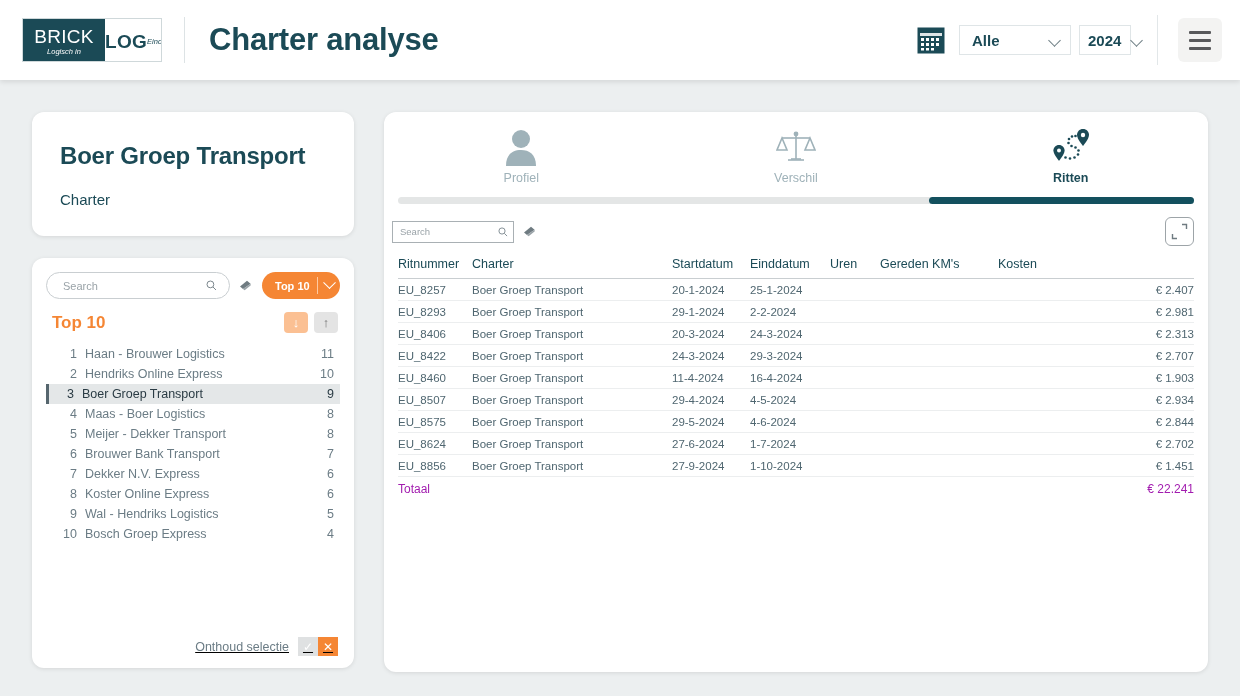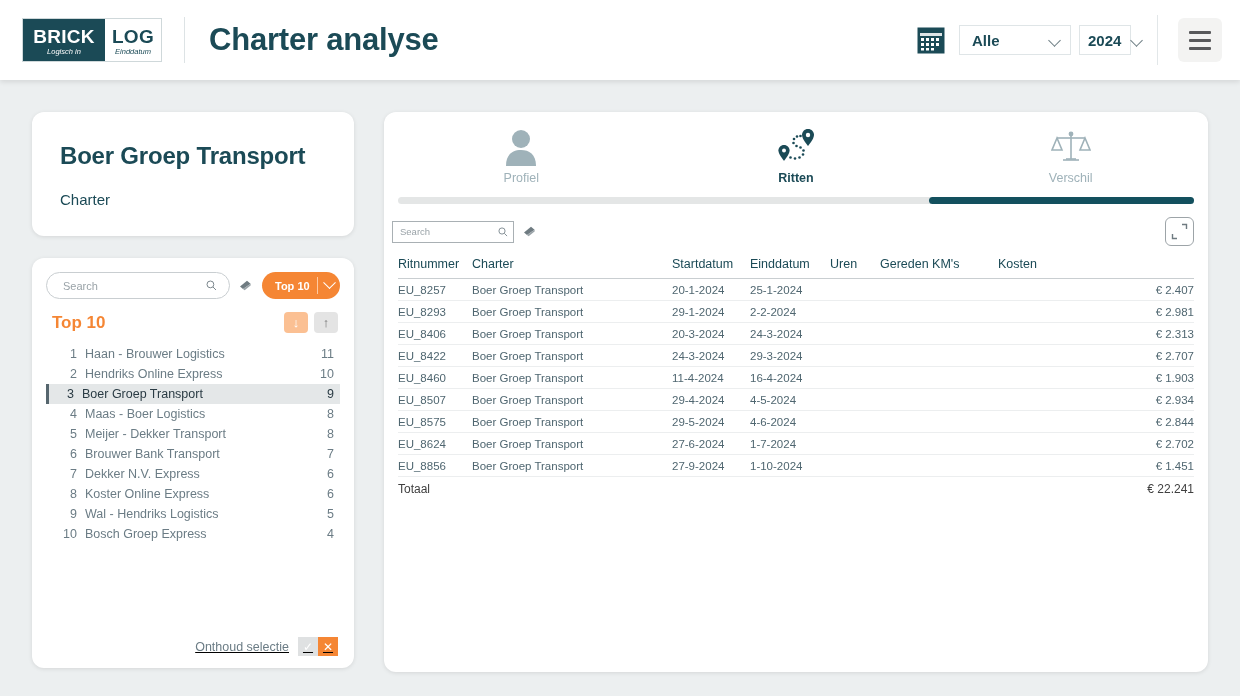--- a/index.html
+++ b/index.html
@@ -34,26 +34,26 @@
   .logo-left {
     background: #1b4a56;
     flex: 0 0 82px;
     display: flex; flex-direction: column;
     align-items: center; justify-content: center;
     padding-top: 3px;
   }
   .logo-right {
     background: #ffffff;
     flex: 1;
-    display: flex; flex-direction: column;
+    display: flex; 
     align-items: center; justify-content: center;
     padding-top: 3px;
   }
   .logo-brick {
-    color: #ffffff; font-weight: bold; font-size: 19px;
+    color: #ffffff; font-weight: normal; font-size: 19px;
     letter-spacing: .3px; line-height: 19px;
   }
   .logo-log {
     color: #1b4a56; font-weight: bold; font-size: 19px;
     letter-spacing: .3px; line-height: 19px;
   }
   .logo-tag-l {
     color: #ffffff; font-size: 7.5px; font-style: italic;
     line-height: 10px; margin-top: 1px;
   }
@@ -301,21 +301,21 @@
     white-space: nowrap;
   }
   .c-rit   { width: 74px; }
   .c-chart { width: 200px; }
   .c-start { width: 78px; text-align: left; }
   .c-eind  { width: 80px; text-align: left; }
   .c-uren  { width: 50px; }
   .c-km    { width: 118px; }
   .c-kost  { text-align: right; padding-right: 4px; }
   .tbl tr.total td {
-    color: #404040; font-size: 12px;
+    color: #a21caf; font-size: 12px;
     border-bottom: none;
     border-top: 1px solid #b8bfc3;
     padding-top: 5px;
   }
   .tbl thead th.c-start, .tbl thead th.c-eind { padding-left: 0; }
 </style>
 </head>
 <body>
 
 <div class="app">
@@ -484,20 +484,37 @@
 
       <div class="tabs">
         <div class="tab">
           <div class="tab-icon">
             <svg width="34" height="38" viewBox="0 0 34 38">
               <circle cx="17" cy="11" r="9" fill="#9fb2b9"></circle>
               <path d="M2 38 C2 26 9 22 17 22 C25 22 32 26 32 38 Z" fill="#9fb2b9"></path>
             </svg>
           </div>
           <div class="tab-label">Profiel</div>
+        </div>
+
+        <div class="tab">
+          <div class="tab-icon">
+            <svg width="40" height="38" viewBox="0 0 40 38">
+              <g stroke="#9fb2b9" stroke-width="1.6" fill="none">
+                <line x1="20" y1="4" x2="20" y2="31"></line>
+                <line x1="6" y1="10" x2="34" y2="10"></line>
+                <path d="M6 10 L1 22 L11 22 Z"></path>
+                <path d="M34 10 L29 22 L39 22 Z"></path>
+                <line x1="12" y1="32" x2="28" y2="32"></line>
+                <line x1="15" y1="31" x2="25" y2="31"></line>
+              </g>
+              <circle cx="20" cy="6" r="2.4" fill="#9fb2b9"></circle>
+            </svg>
+          </div>
+          <div class="tab-label">Verschil</div>
         </div>
 
         <div class="tab active">
           <div class="tab-icon">
             <svg width="44" height="40" viewBox="0 0 44 40">
               <path d="M34 2 C37.6 2 40 4.7 40 8 C40 12 34 19 34 19 C34 19 28 12 28 8 C28 4.7 30.4 2 34 2 Z" fill="#1b4a56"></path>
               <circle cx="34" cy="8" r="2.2" fill="#ffffff"></circle>
               <path d="M10 18 C13.3 18 15.6 20.5 15.6 23.6 C15.6 27.3 10 34 10 34 C10 34 4.4 27.3 4.4 23.6 C4.4 20.5 6.7 18 10 18 Z" fill="#1b4a56"></path>
               <circle cx="10" cy="23.6" r="2" fill="#ffffff"></circle>
               <g fill="#1b4a56">
@@ -510,37 +527,20 @@
                 <circle cx="22.5" cy="19" r="1.3"></circle>
                   <circle cx="19.5" cy="16" r="1.3"></circle>
                 <circle cx="20" cy="12" r="1.3"></circle>
                   <circle cx="23" cy="9.5" r="1.3"></circle>
                 <circle cx="26.5" cy="9" r="1.3"></circle>
               </g>
             </svg>
           </div>
           <div class="tab-label">Ritten</div>
         </div>
-
-        <div class="tab">
-          <div class="tab-icon">
-            <svg width="40" height="38" viewBox="0 0 40 38">
-              <g stroke="#9fb2b9" stroke-width="1.6" fill="none">
-                <line x1="20" y1="4" x2="20" y2="31"></line>
-                <line x1="6" y1="10" x2="34" y2="10"></line>
-                <path d="M6 10 L1 22 L11 22 Z"></path>
-                <path d="M34 10 L29 22 L39 22 Z"></path>
-                <line x1="12" y1="32" x2="28" y2="32"></line>
-                <line x1="15" y1="31" x2="25" y2="31"></line>
-              </g>
-              <circle cx="20" cy="6" r="2.4" fill="#9fb2b9"></circle>
-            </svg>
-          </div>
-          <div class="tab-label">Verschil</div>
-        </div>
       </div>
 
       <div class="tab-bar">
         <div class="tab-bar-fill"></div>
       </div>
 
       <div class="panel-tools">
         <div class="search-box">
           <span class="ph">Search</span>
           <span class="icon-sm">

